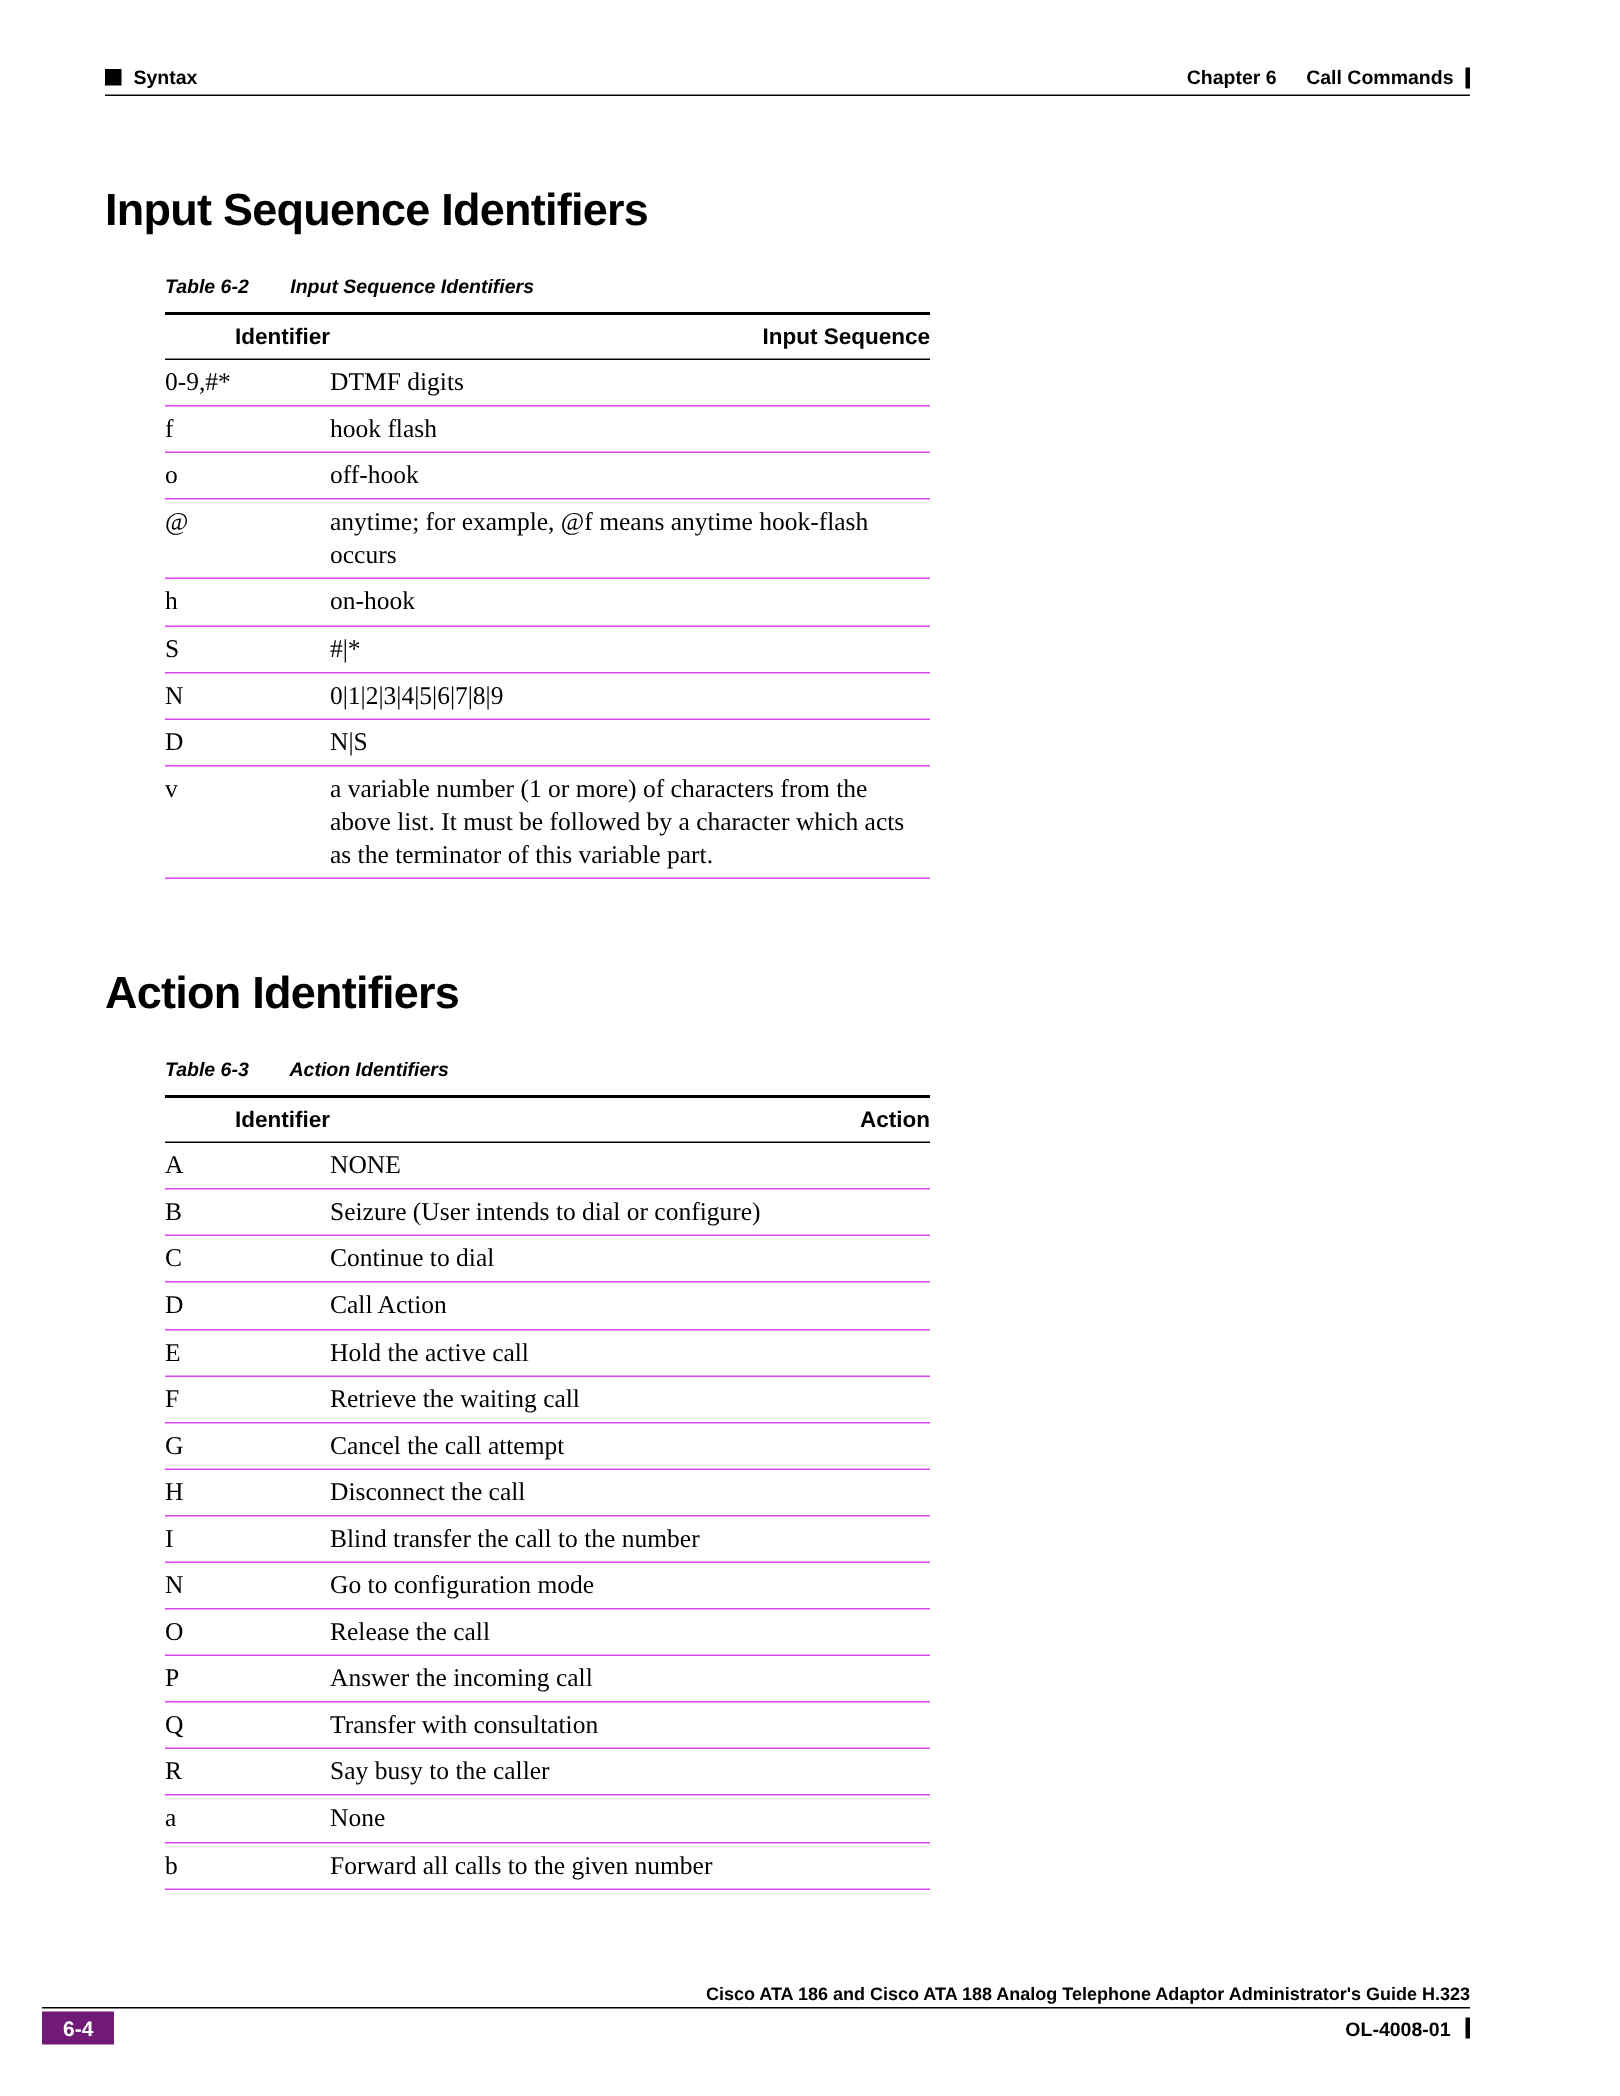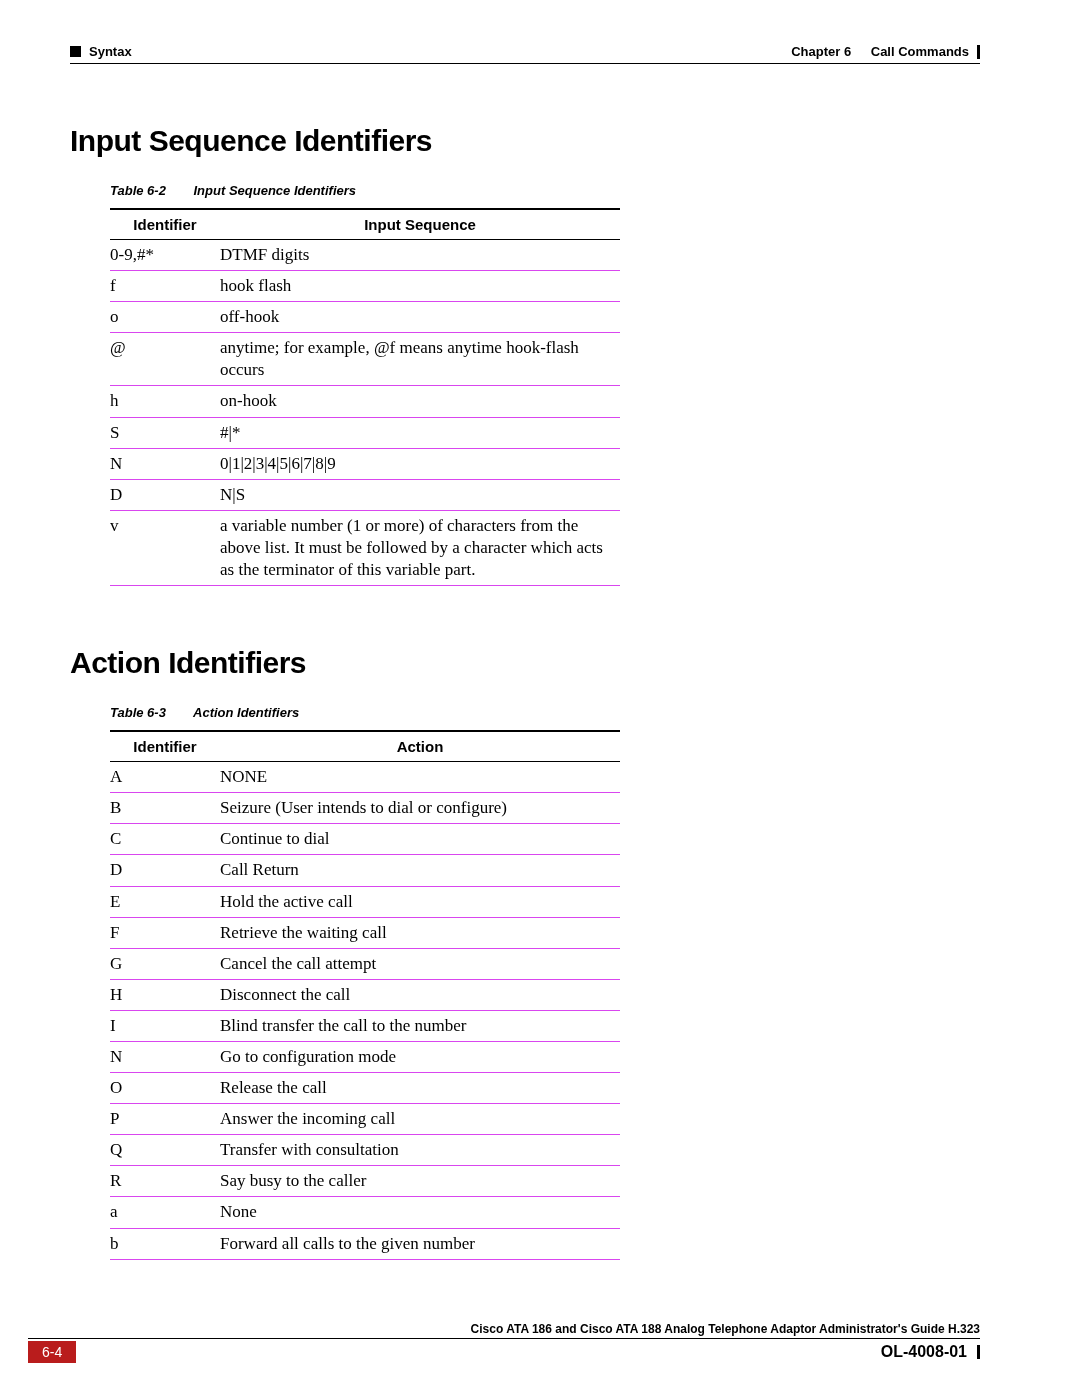--- a/index.html
+++ b/index.html
@@ -73,21 +73,21 @@
   table.data {
     border-collapse: collapse;
     width: 510px;
     margin-left: 40px;
     font-size: 17px;
   }
   table.data th {
     font-family: Arial, Helvetica, sans-serif;
     font-weight: bold;
     font-size: 15px;
-    text-align: center;
+    text-align: right;
     border-top: 2px solid #000;
     border-bottom: 1.5px solid #000;
     padding: 6px 0 6px 0;
     margin-left: 24px;
   }
   table.data td {
     border-bottom: 1px solid #d946ef;
     padding: 4px 0 4px 0;
     vertical-align: top;
     line-height: 1.3;
@@ -121,34 +121,34 @@
     justify-content: space-between;
     align-items: center;
     margin-top: 2px;
   }
   .page-num-box {
     display: flex;
     align-items: center;
     gap: 0;
   }
   .page-num {
-    background: #b91c1c;
+    background: #701a75;
     color: #fff;
     font-family: Arial, Helvetica, sans-serif;
-    font-weight: normal;
+    font-weight: bold;
     font-size: 14px;
     padding: 3px 14px;
   }
   .footer-right {
     display: flex;
     align-items: center;
     gap: 10px;
     font-family: Arial, Helvetica, sans-serif;
     font-weight: bold;
-    font-size: 16px;
+    font-size: 13px;
   }
   .fr-bar {
     width: 3px;
     height: 14px;
     background: #000;
     display: inline-block;
   }
 </style>
 </head>
 <body>
@@ -248,21 +248,21 @@
         <tr>
           <td class="col-id">B</td>
           <td>Seizure (User intends to dial or configure)</td>
         </tr>
         <tr>
           <td class="col-id">C</td>
           <td>Continue to dial</td>
         </tr>
         <tr>
           <td class="col-id">D</td>
-          <td>Call Return</td>
+          <td>Call Action</td>
         </tr>
         <tr>
           <td class="col-id">E</td>
           <td>Hold the active call</td>
         </tr>
         <tr>
           <td class="col-id">F</td>
           <td>Retrieve the waiting call</td>
         </tr>
         <tr>

